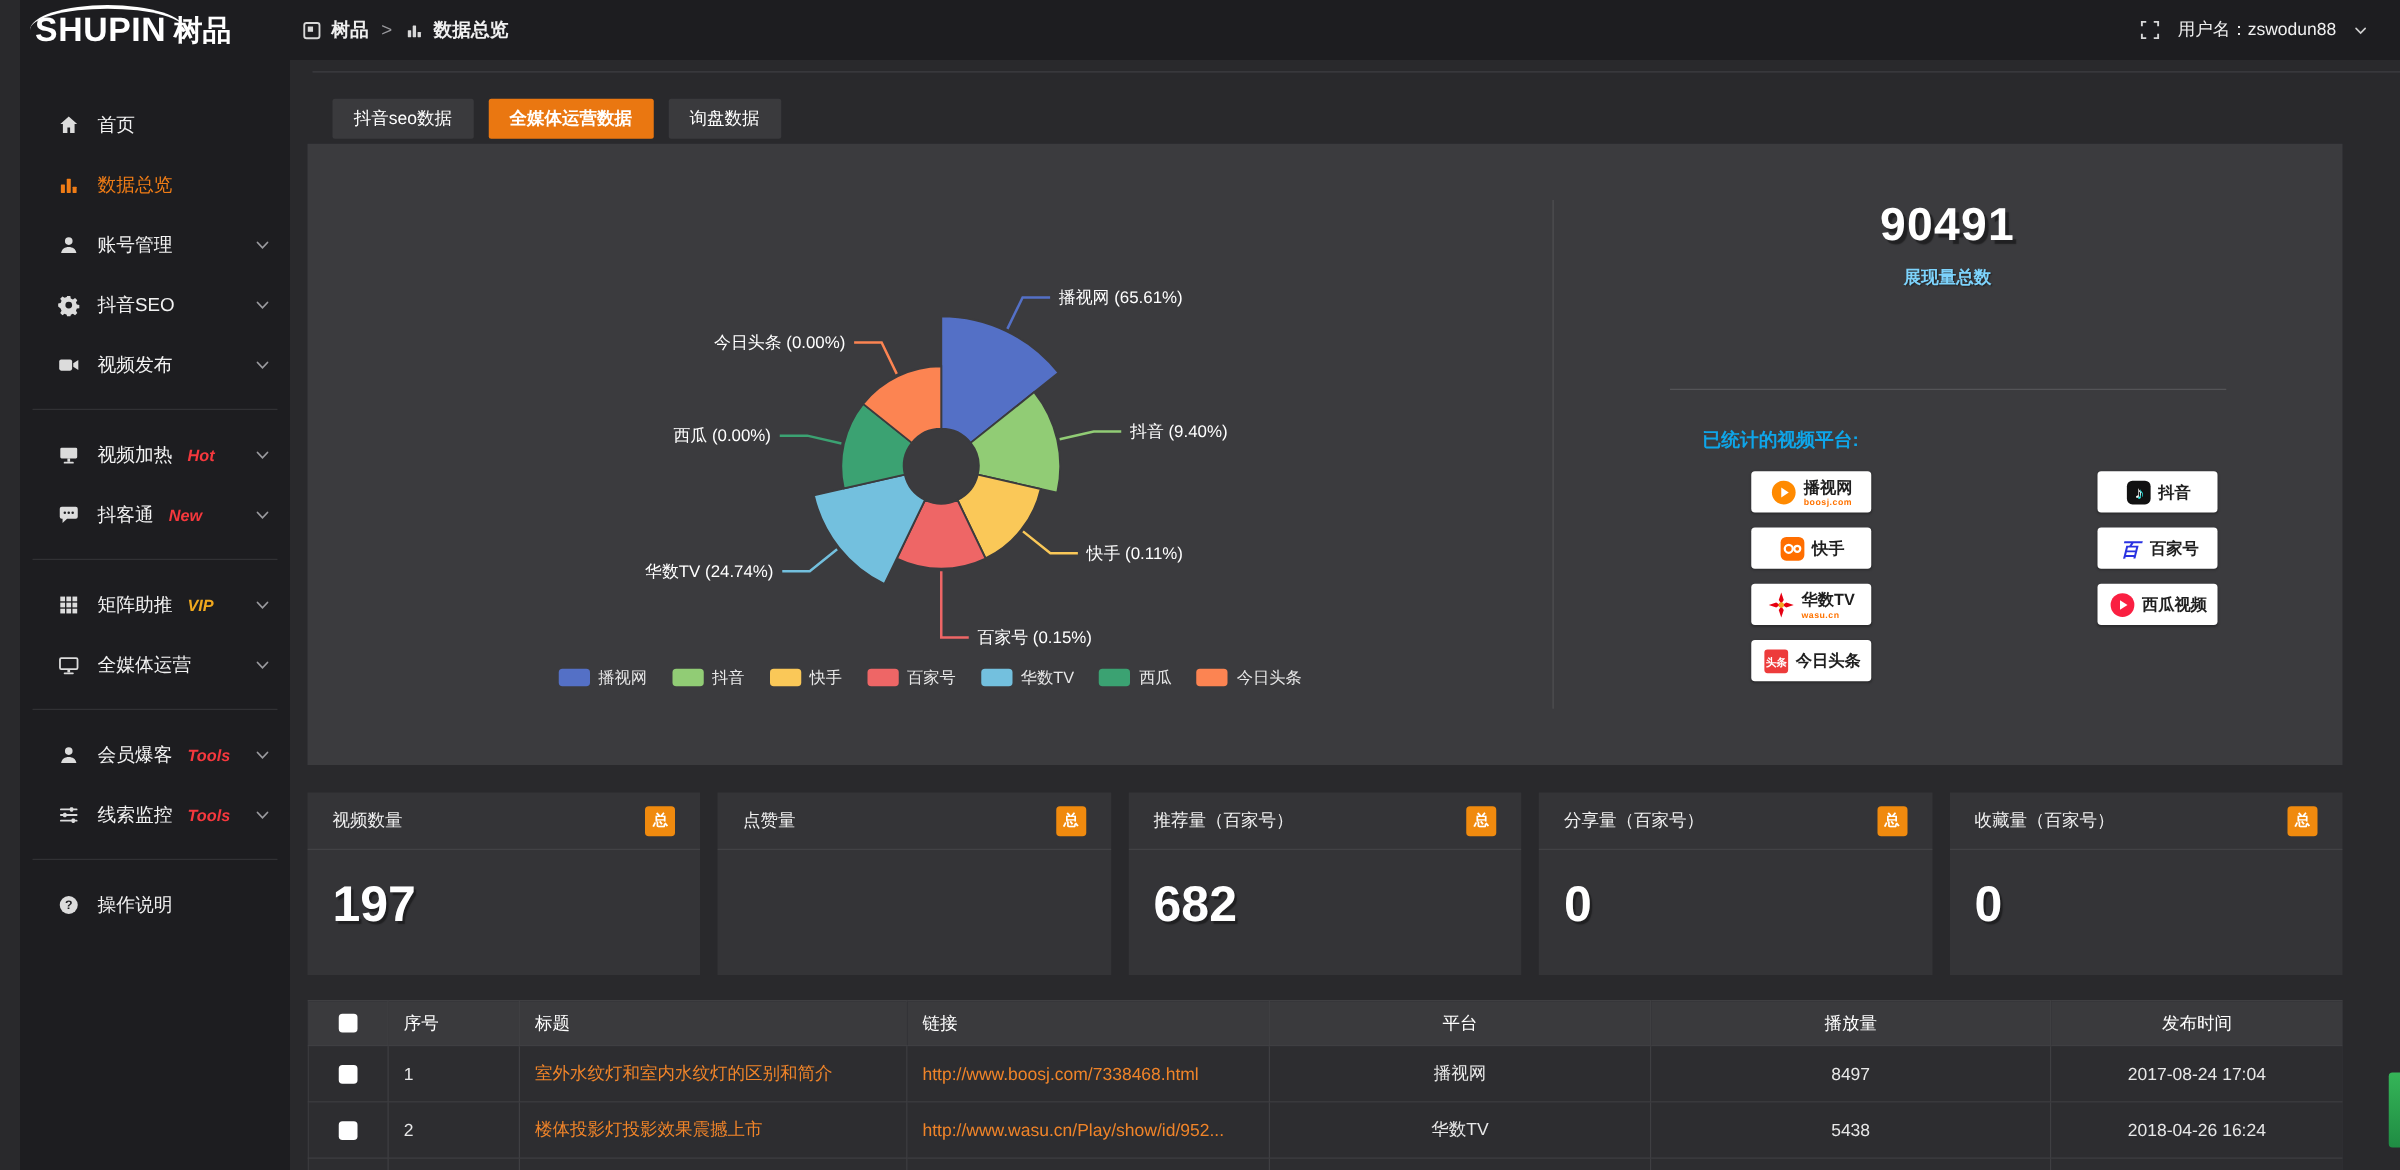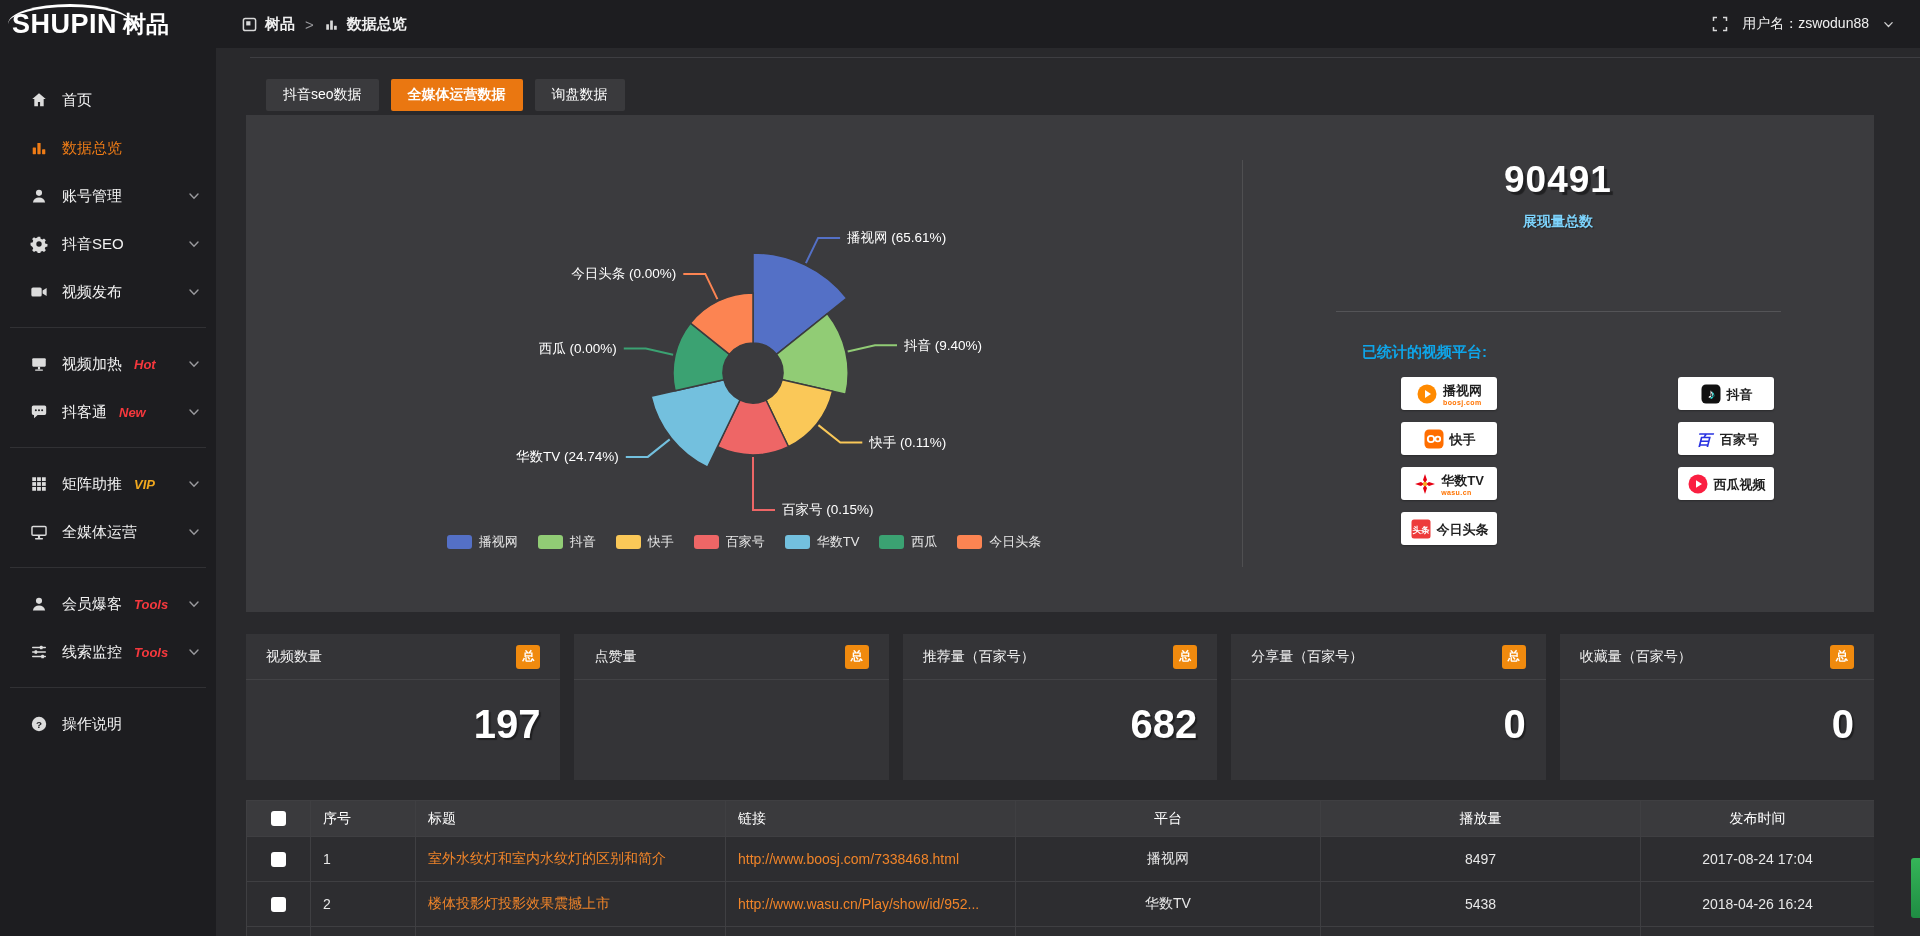--- a/index.html
+++ b/index.html
@@ -1,20 +1,20 @@
 <!DOCTYPE html>
 <html><head>
 <meta charset="utf-8">
 <style>
   * { margin:0; padding:0; box-sizing:border-box; }
   html,body { width:1920px; height:936px; overflow:hidden; }
   body { font-family:"Liberation Sans","DejaVu Sans",sans-serif; background:#29292c; color:#fff; position:relative; }
 
   
-  .sidebar { position:absolute; left:0; top:0; bottom:0; width:216px; background:#1d1d20; z-index:5; }
+  .sidebar { position:absolute; left:16px; top:0; bottom:0; width:216px; background:#1d1d20; z-index:5; }
   .logo { position:relative; height:48px; display:flex; align-items:center; padding-left:12px; cursor:pointer; }
   .logo-arc { position:absolute; left:8px; top:4px; width:124px; height:40px; border-top:3px solid #fff; border-radius:50%; }
   .logo-en { font-size:27px; font-weight:bold; letter-spacing:0.5px; color:#fff; }
   .logo-cn { font-size:23px; font-weight:bold; margin-left:6px; color:#fff; }
   .side-menu { margin-top:28px; }
   .side-item { display:flex; align-items:center; height:48px; padding:0 16px 0 30px; cursor:pointer; color:#f2f2f2; }
   .side-item .icon { width:18px; height:18px; color:#dcdcdc; flex:none; }
   .side-item .lbl { margin-left:14px; font-size:15px; }
   .side-item.active, .side-item.active .icon { color:#ef7c16; }
   .side-item .mbadge { margin-left:12px; font-size:13px; font-weight:bold; font-style:italic; }
@@ -54,21 +54,21 @@
   .badge-col { position:absolute; top:262px; display:flex; flex-direction:column; gap:12px; }
   .badge-col.left { left:1155px; }
   .badge-col.right { left:1432px; }
   .pbadge { width:96px; height:33px; background:#fff; border-radius:3px; display:flex; align-items:center; justify-content:center; gap:5px; box-shadow:0 1px 2px rgba(0,0,0,0.3); }
   .pbadge .plogo { width:22px; height:22px; flex:none; }
   .pbadge .ptext { text-align:left; line-height:1; }
   .pbadge .pname { font-size:13px; font-weight:bold; color:#1f1f1f; white-space:nowrap; }
   .pbadge .psub { display:block; font-size:7px; font-weight:bold; color:#ff7300; letter-spacing:0.4px; margin-top:1px; }
 
   
-  .cards { position:absolute; top:586px; left:30px; width:1628px; display:flex; gap:14px;text-align:right; }
+  .cards { position:absolute; top:586px; left:30px; width:1628px; display:flex; gap:14px; }
   .card { flex:1; height:146px; background:#343437; }
   .card-head { display:flex; align-items:center; justify-content:space-between; height:46px; padding:0 20px; border-bottom:1px solid rgba(255,255,255,0.07); }
   .card-title { font-size:14px; color:#f0f0f0; }
   .card-badge { width:24px; height:24px; background:#f08a0e; border-radius:3px; color:#fff; font-size:12px; font-weight:bold; display:flex; align-items:center; justify-content:center; cursor:pointer; }
   .card-value { padding:22px 20px 0 20px; font-size:40px; font-weight:bold; color:#fff; text-shadow:2px 2px 1px rgba(0,0,0,0.4); }
 
   
   .table-wrap { position:absolute; top:752px; left:30px; width:1628px; height:184px; overflow:hidden; }
   table { width:100%; border-collapse:collapse; table-layout:fixed; }
   th, td { border:1px solid #3f3f42; font-weight:normal; overflow:hidden; white-space:nowrap; text-overflow:ellipsis; }

